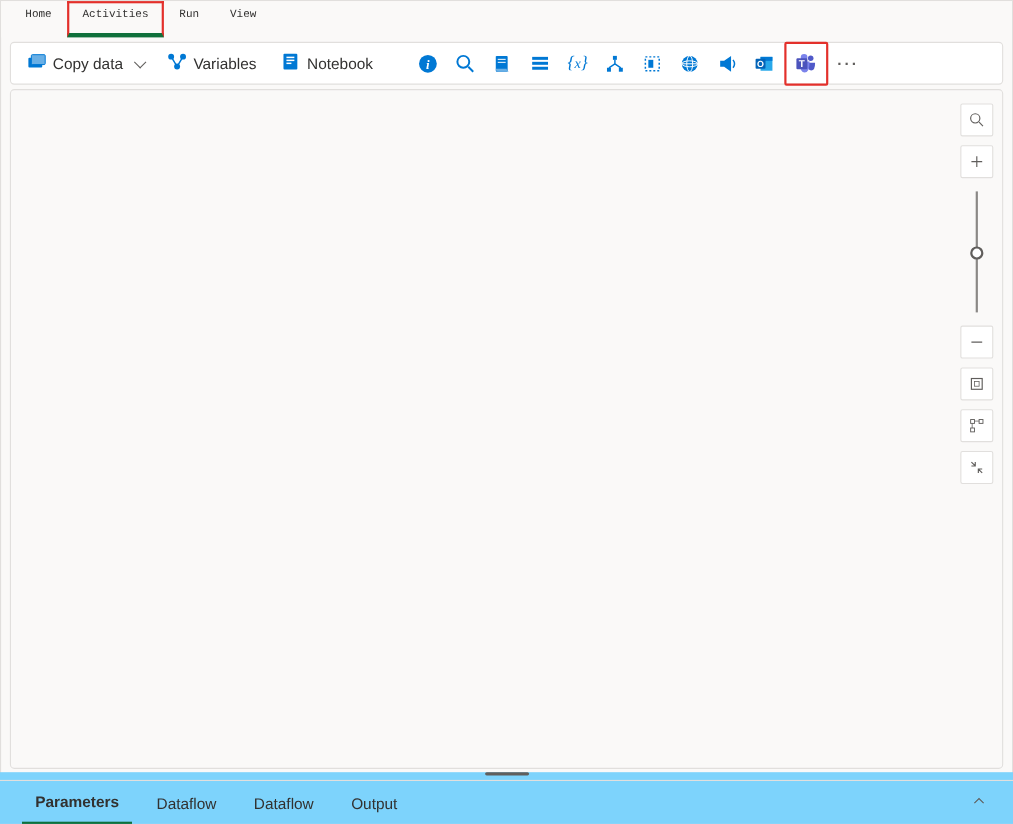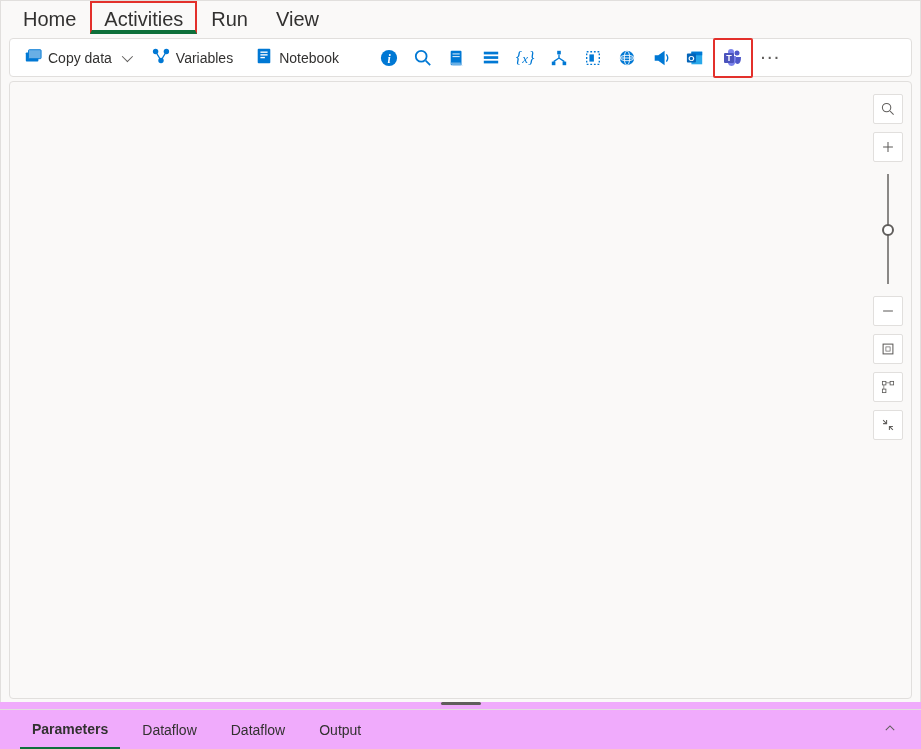--- a/index.html
+++ b/index.html
@@ -1,39 +1,39 @@
 <!DOCTYPE html>
 <html><head>
   <meta charset="utf-8">
   <style>
     * { box-sizing: border-box; margin: 0; padding: 0; }
     body { font-family: "Segoe UI", Arial, sans-serif; font-size: 14px; color: #323130; background: #faf9f8; width: 921px; height: 749px; overflow: hidden; border: 1px solid #e1dfdd; }
     
     .menu-bar { display: flex; height: 33px; align-items: stretch; padding: 0 8px; background: #faf9f8; }
-    .menu-item { padding: 7px 14px; cursor: pointer; font-size: 20px; position: relative; }
+    .menu-item { padding: 7px 14px; cursor: pointer; font-size: 10px; position: relative; font-family: Liberation Mono, monospace; }
     .menu-item.active { border: 2px solid #e3302b; border-bottom: 4px solid #0f703b; padding: 5px 12px 3px 12px; }
     
     .toolbar { display: flex; align-items: center; height: 39px; background: #ffffff; border: 1px solid #e1dfdd; border-radius: 4px; margin: 4px 8px; padding: 0 4px; gap: 2px; position: relative; }
     .toolbar-btn { display: inline-flex; align-items: center; padding: 6px 10px; cursor: pointer; border-radius: 2px; gap: 6px; }
     .toolbar-icon { display: inline-flex; align-items: center; justify-content: center; width: 32px; height: 32px; cursor: pointer; border-radius: 2px; }
     .toolbar-icon.highlighted { border: 2px solid #e3302b; width: 40px; height: 40px; }
     .icon-svg { width: 18px; height: 18px; }
     
     .tooltip { position: absolute; top: 46px; right: 82px; background: #ffffff; border: 1px solid #c8c6c4; border-radius: 2px; padding: 6px 10px; font-size: 13px; box-shadow: 0 2px 4px rgba(0,0,0,0.1); white-space: nowrap; }
     .tooltip::before { content: ''; position: absolute; top: -8px; left: 50%; transform: translateX(-50%); border: 4px solid transparent; border-bottom-color: #c8c6c4; }
     .tooltip::after { content: ''; position: absolute; top: -6px; left: 50%; transform: translateX(-50%); border: 3px solid transparent; border-bottom-color: #ffffff; }
     
     .canvas-area { position: relative; margin: 4px 8px 0 8px; height: 618px; background: #faf9f8; border: 1px solid #e1dfdd; border-radius: 4px; }
     
     .side-controls { position: absolute; right: 8px; top: 12px; display: flex; flex-direction: column; gap: 8px; align-items: center; }
     .side-btn { width: 30px; height: 30px; background: #ffffff; border: 1px solid #e1dfdd; display: flex; align-items: center; justify-content: center; cursor: pointer; border-radius: 2px; }
     .zoom-track { width: 2px; height: 110px; background: #8a8886; position: relative; margin: 4px 0; }
     .zoom-handle { position: absolute; left: -5px; top: 50px; width: 12px; height: 12px; border-radius: 50%; background: #ffffff; border: 2px solid #605e5c; cursor: grab; }
     
-    .bottom-panel { position: absolute; bottom: 0; left: 0; right: 0; background: #f0abfc; }
+    .bottom-panel { position: absolute; bottom: 0; left: 0; right: 0; background: #7dd3fc; }
     .bottom-grip { width: 40px; height: 3px; background: #605e5c; margin: 0 auto 4px auto; border-radius: 2px; }
     .bottom-tabs { display: flex; align-items: center; height: 40px; padding: 0 20px; border-top: 1px solid #e1dfdd; }
     .bottom-tab { padding: 10px 12px; cursor: pointer; font-size: 14px; margin-right: 10px; }
     .bottom-tab.active { font-weight: 600; border-bottom: 2px solid #0f703b; }
     .bottom-collapse { margin-left: auto; cursor: pointer; padding: 4px; }
     
     .chevron-down { display: inline-block; width: 8px; height: 8px; border-right: 1.5px solid #605e5c; border-bottom: 1.5px solid #605e5c; transform: rotate(45deg) translateY(-2px); margin-left: 4px; }
   </style>
 </head>
 <body>

